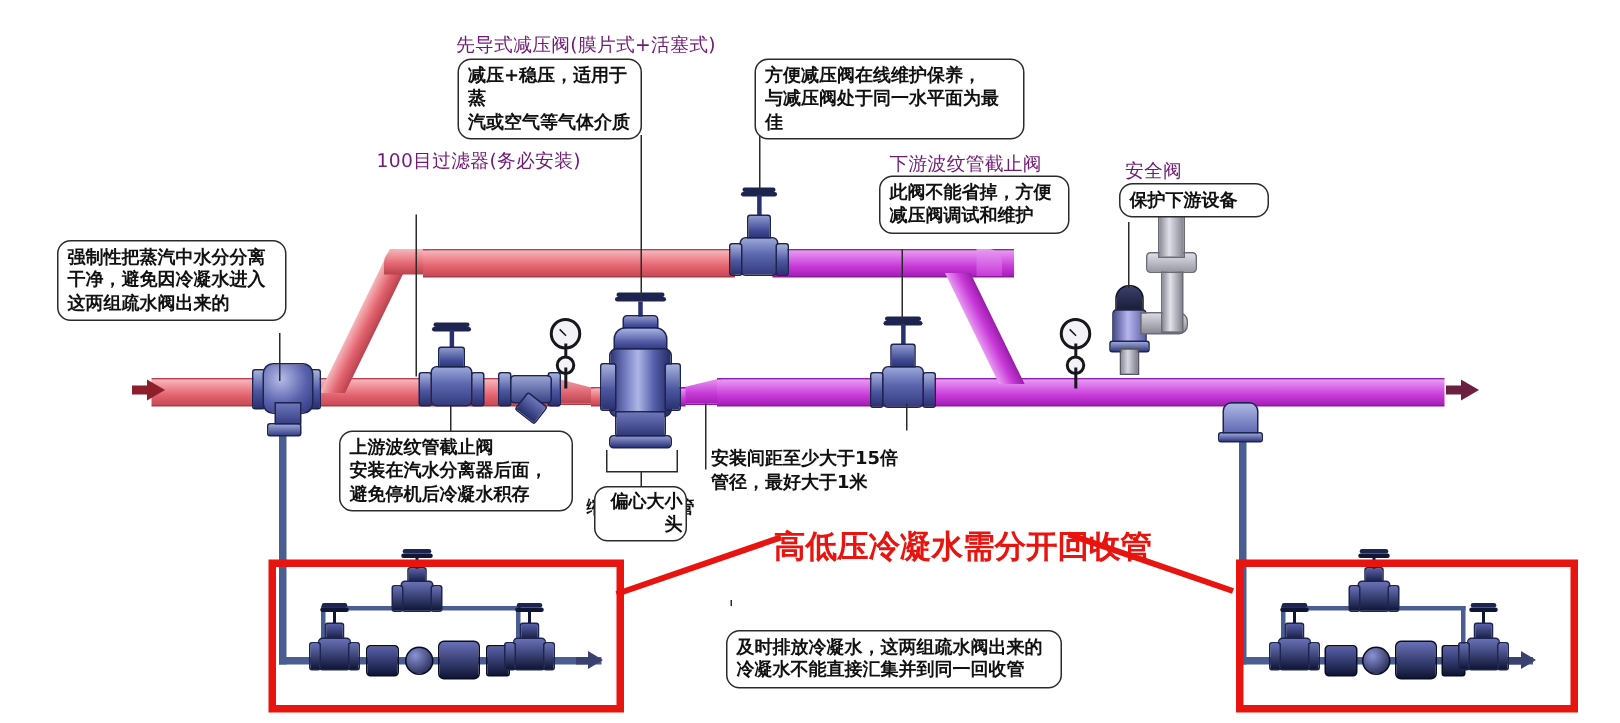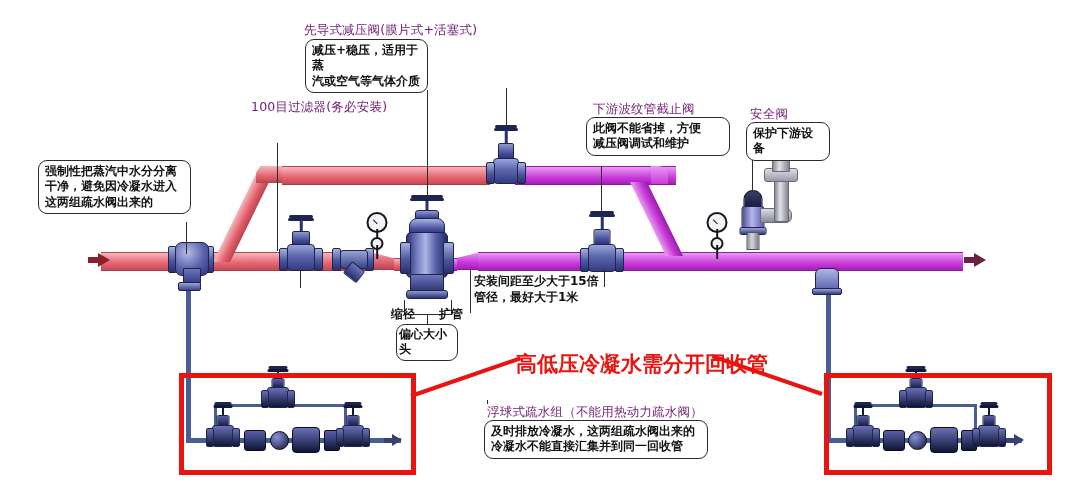--- a/index.html
+++ b/index.html
@@ -3,21 +3,21 @@
 <meta charset="utf-8">
 <style>
   html,body{margin:0;padding:0;background:#ffffff;}
   body{font-family:"DejaVu Sans","Liberation Sans",sans-serif;}
   #stage{position:relative;width:1080px;height:482px;background:#fff;overflow:hidden;}
 
   
   .hdr{position:absolute;font-weight:normal;color:#701a75;white-space:nowrap;letter-spacing:.2px;}
   .box{position:absolute;border:1.4px solid #2b2b2b;border-radius:9px;background:#fff;
        color:#111;font-weight:bold;line-height:1.28;padding:3px 6px;box-sizing:border-box;}
-  .plain{position:absolute;color:#111;font-weight:bold;line-height:1.3;white-space:pre-line;}
+  .plain{position:absolute;color:#111;font-weight:bold;line-height:1.3;white-space:pre-line;margin-top:24px;}
   .lead{position:absolute;background:#2b2b2b;}
   .lead.v{width:1.2px;}
   .lead.h{height:1.2px;}
 
   
   .pipe{position:absolute;}
   .pipe.red{background:linear-gradient(180deg,#f6b7bc 0%,#ef8f98 28%,#e3646f 62%,#c94a57 100%);
             border-top:1px solid #b9434f;border-bottom:1px solid #a83b46;}
   .pipe.mag{background:linear-gradient(180deg,#e79bf2 0%,#da6fe8 28%,#c83ad8 62%,#a61fb8 100%);
             border-top:1px solid #9a1cab;border-bottom:1px solid #8a189a;}
@@ -306,32 +306,36 @@
   <div class="box" style="left:38px;top:160px;width:153px;font-size:12px;white-space:pre-line;">强制性把蒸汽中水分分离
 干净，避免因冷凝水进入
 这两组疏水阀出来的</div>
 
   <div class="hdr" style="left:251px;top:99px;font-size:12.5px;">100目过滤器(务必安装)</div>
 
   <div class="hdr" style="left:304px;top:22px;font-size:12.5px;">先导式减压阀(膜片式+活塞式)</div>
   <div class="box" style="left:305px;top:39px;width:123px;font-size:12px;white-space:pre-line;">减压+稳压，适用于蒸
 汽或空气等气体介质</div>
 
+  <div class="box" style="left:503px;top:39px;width:180px;font-size:12px;white-space:pre-line;">方便减压阀在线维护保养，
+与减压阀处于同一水平面为最佳</div>
 
   <div class="hdr" style="left:593px;top:101px;font-size:12.5px;">下游波纹管截止阀</div>
-  <div class="box" style="left:586px;top:117px;width:144px;font-size:12px;white-space:pre-line;">此阀不能省掉，方便
+  <div class="box" style="left:586px;top:117px;width:127px;font-size:12px;white-space:pre-line;">此阀不能省掉，方便
 减压阀调试和维护</div>
 
   <div class="hdr" style="left:750px;top:106px;font-size:12.5px;">安全阀</div>
-  <div class="box" style="left:746px;top:122px;width:84px;font-size:12px;white-space:pre-line;">保护下游设备</div>
-
-
-  <div class="hdr" style="left:487px;top:404px;font-size:12.5px;">浮球式疏水组（不能用热动力疏水阀）</div>
+  <div class="box" style="left:746px;top:122px;width:100px;font-size:12px;white-space:pre-line;">保护下游设备</div>
+
+  <div class="box" style="left:226px;top:287px;width:156px;font-size:12px;white-space:pre-line;">上游波纹管截止阀
+安装在汽水分离器后面，
+避免停机后冷凝水积存</div>
+
   <div class="box" style="left:484px;top:420px;width:224px;font-size:12px;white-space:pre-line;">及时排放冷凝水，这两组疏水阀出来的
 冷凝水不能直接汇集并到同一回收管</div>
 
   <div class="plain" style="left:474px;top:274px;font-size:12px;">安装间距至少大于15倍
 管径，最好大于1米</div>
   <div class="plain" style="left:391px;top:307px;font-size:12px;">缩径</div>
   <div class="plain" style="left:439px;top:307px;font-size:12px;">扩管</div>
-  <div class="box" style="left:396px;top:324px;width:62px;font-size:12px;text-align:left;padding:2px 2px;">偏心大小头</div>
+  <div class="box" style="left:396px;top:324px;width:62px;font-size:12px;text-align:right;padding:2px 2px;">偏心大小头</div>
 
 </div>
 
 </body></html>

